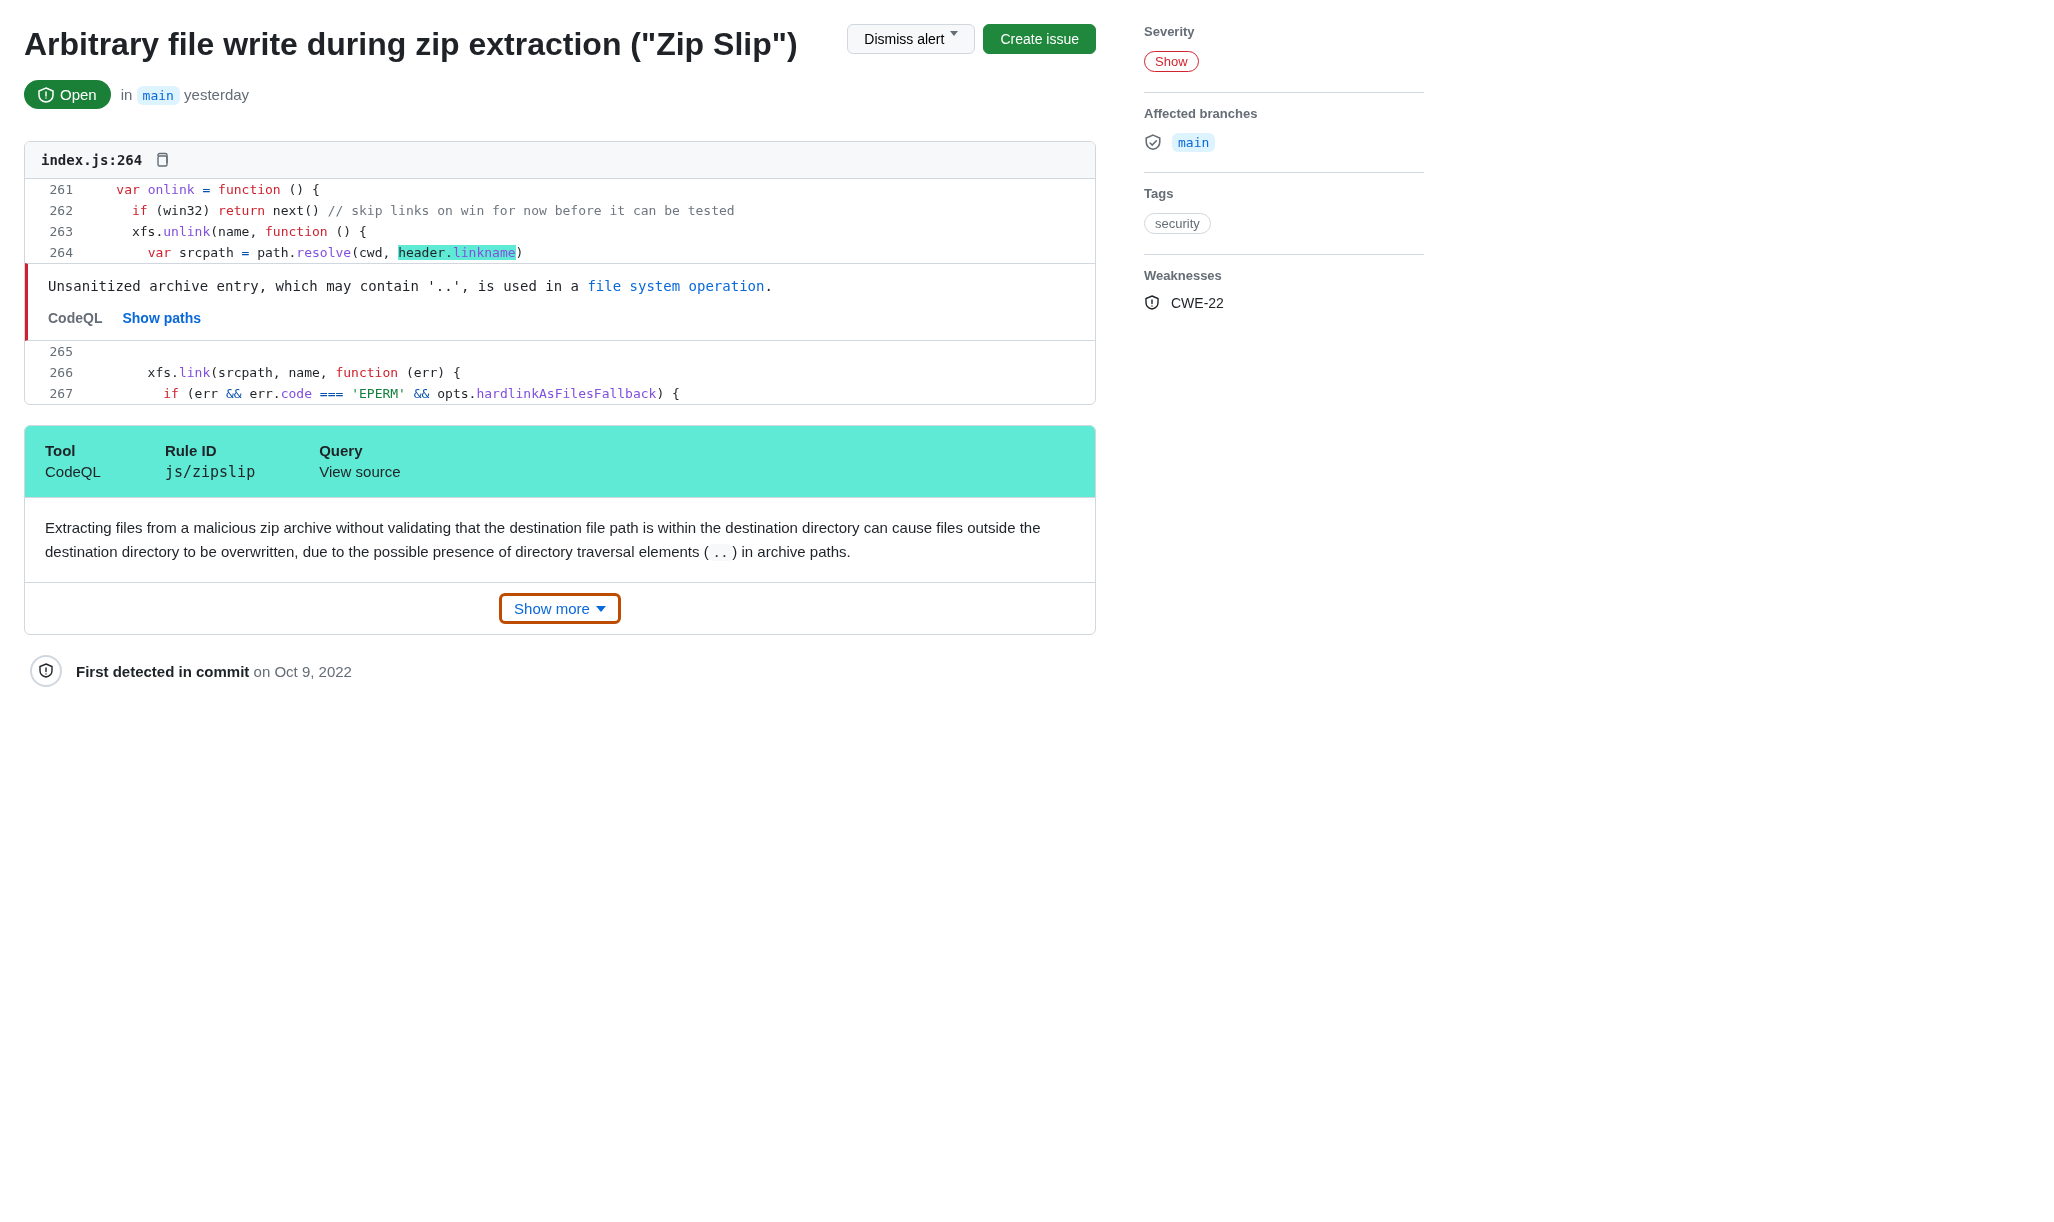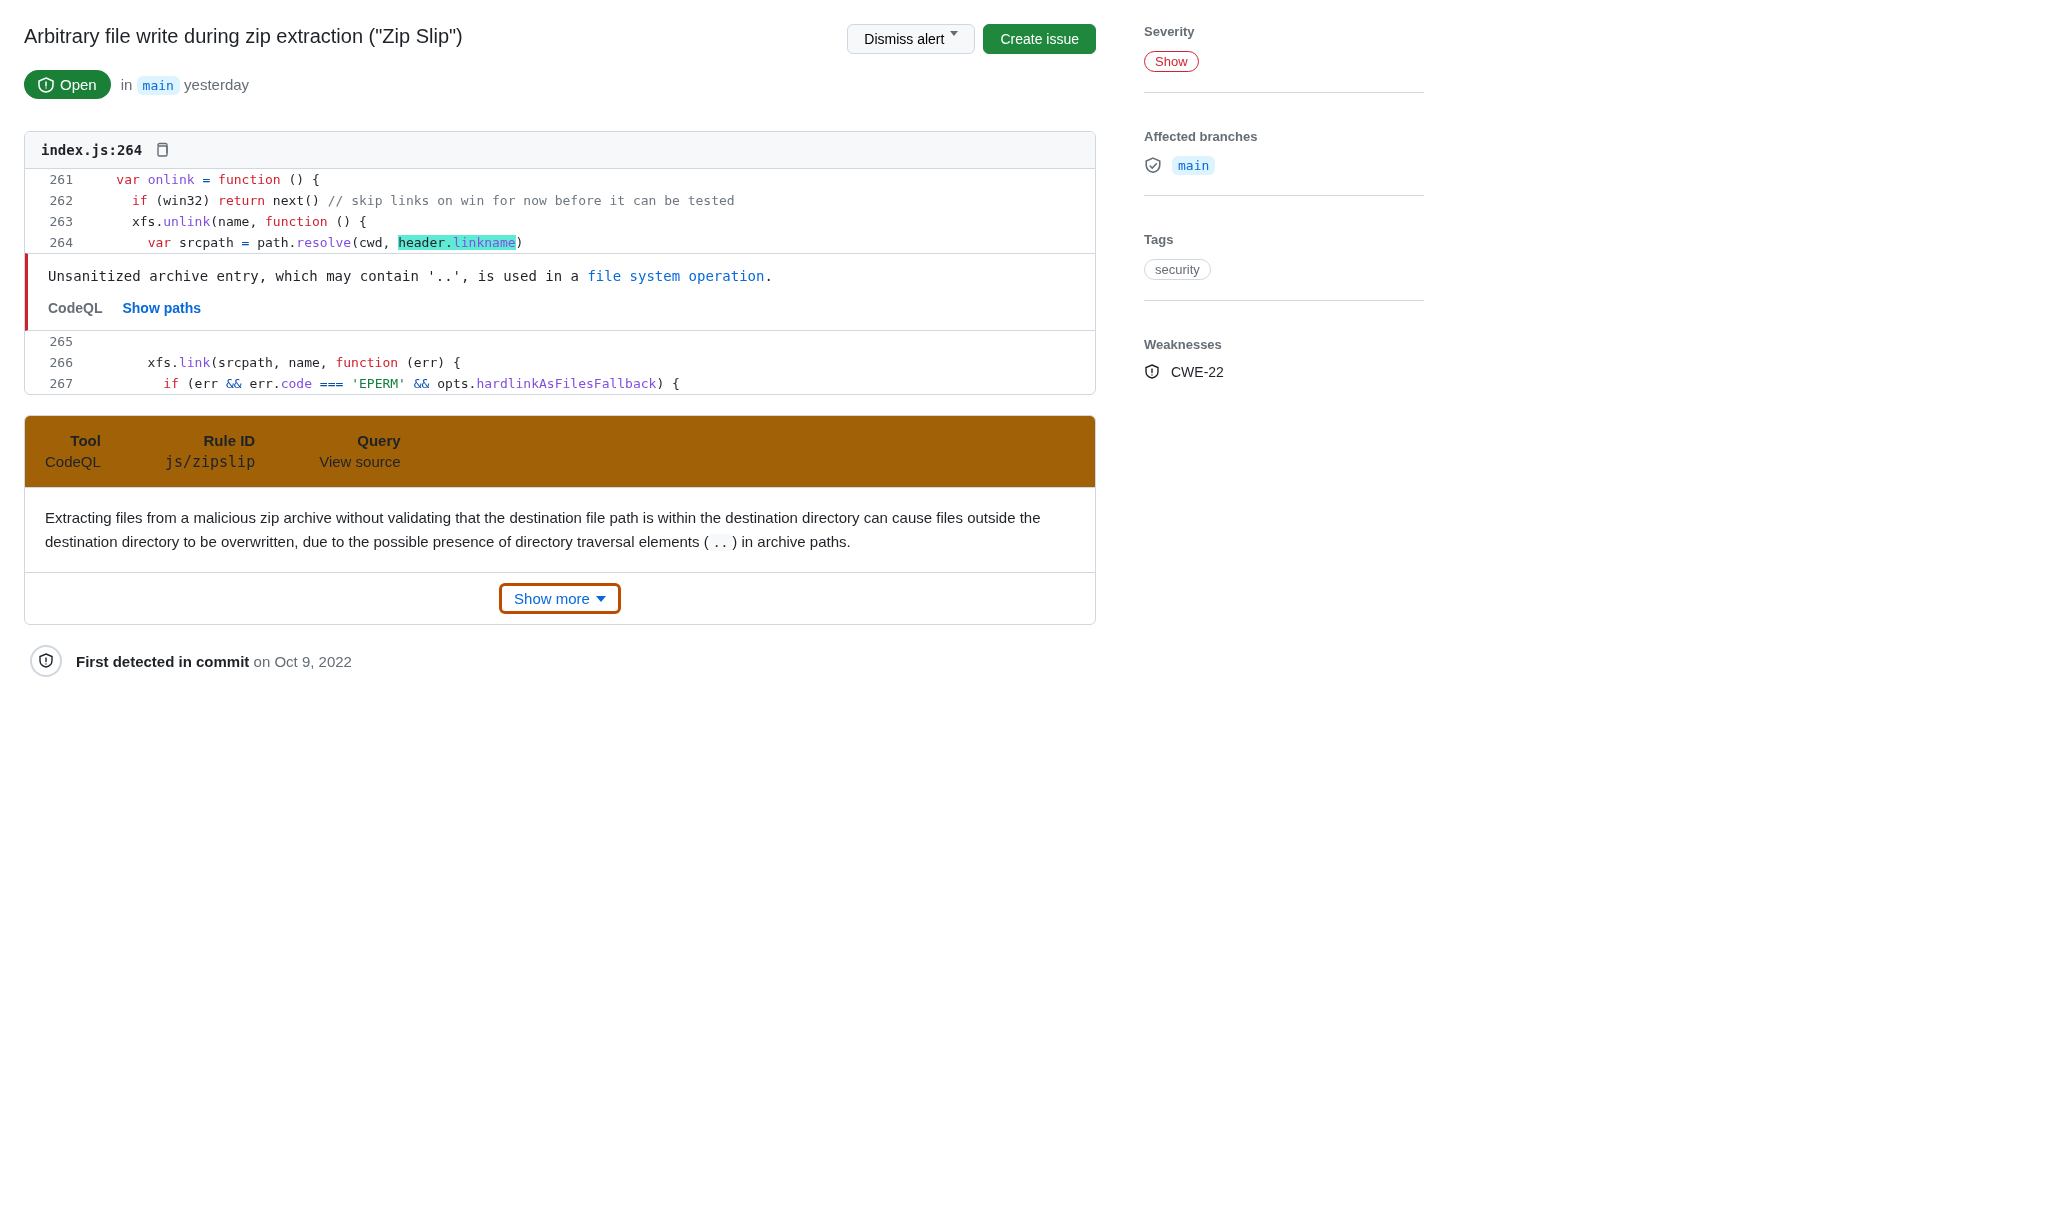--- a/index.html
+++ b/index.html
@@ -8,21 +8,21 @@
   color: #1f2328;
   background: #ffffff;
   padding: 24px;
   font-size: 14px;
 }
 .container { display: flex; gap: 48px; max-width: 1400px; }
 .main { flex: 1; min-width: 0; }
 .sidebar { width: 280px; flex-shrink: 0; }
 
 .header-row { display: flex; justify-content: space-between; align-items: flex-start; gap: 16px; margin-bottom: 16px; }
-.title { font-size: 20px; font-weight: 400; line-height: 1.25; }
+.title { font-size: 32px; font-weight: 700; line-height: 1.25; }
 .header-actions { display: flex; gap: 8px; flex-shrink: 0; }
 .btn {
   padding: 6px 16px;
   border-radius: 6px;
   font-size: 14px;
   font-weight: 500;
   cursor: pointer;
   border: 1px solid #d0d7de;
   background: #f6f8fa;
   display: inline-flex;
@@ -97,26 +97,25 @@
 .alert-actions .label { color: #656d76; font-weight: 600; }
 .alert-actions .link { color: #0969da; font-weight: 600; cursor: pointer; }
 
 .info-box {
   border: 1px solid #d0d7de;
   border-radius: 6px;
   overflow: hidden;
   margin-bottom: 16px;
 }
 .info-header {
-  background: #a16207;
+  background: #5eead4;
   border-bottom: 1px solid #d0d7de;
   padding: 16px 20px;
   display: flex;
   gap: 64px;
-  text-align: right;
 }
 .info-col .lbl { font-weight: 600; font-size: 15px; margin-bottom: 4px; }
 .info-col .val { color: #1f2328; font-size: 15px; }
 .info-col .mono { font-family: ui-monospace, SFMono-Regular, Menlo, monospace; }
 .info-col .link { color: #1f2328; cursor: pointer; }
 .info-body { padding: 18px 20px; font-size: 15px; line-height: 1.6; border-bottom: 1px solid #d0d7de; }
 .info-body code { font-family: ui-monospace, SFMono-Regular, Menlo, monospace; background: #f6f8fa; padding: 1px 4px; border-radius: 4px; font-size: 13px; }
 .show-more-row { text-align: center; padding: 10px; }
 .show-more-btn {
   color: #0969da;
@@ -136,21 +135,21 @@
 .timeline-icon {
   width: 32px; height: 32px;
   border: 2px solid #d0d7de;
   border-radius: 50%;
   display: flex; align-items: center; justify-content: center;
 }
 .timeline-text { font-size: 15px; }
 .timeline-text .bold { font-weight: 600; }
 .timeline-text .muted { color: #656d76; }
 
-.sidebar-section { border-bottom: 1px solid #d0d7de; padding-bottom: 20px; margin-bottom: 36px; }
+.sidebar-section { border-bottom: 1px solid #d0d7de; padding-bottom: 20px; margin-bottom: 13px; }
 .sidebar-section:last-child { border-bottom: none; }
 .sidebar-title { font-size: 13px; font-weight: 600; color: #656d76; margin-bottom: 12px; }
 .severity-pill {
   display: inline-block;
   border: 1px solid #d1242f;
   color: #d1242f;
   padding: 2px 10px;
   border-radius: 999px;
   font-size: 13px;
   font-weight: 500;

